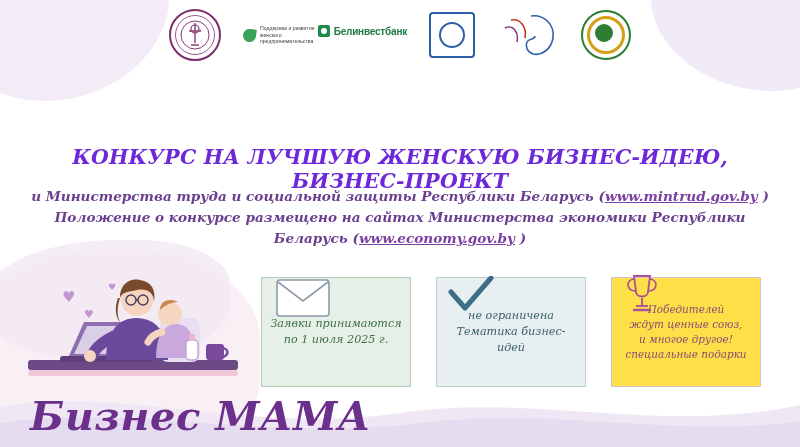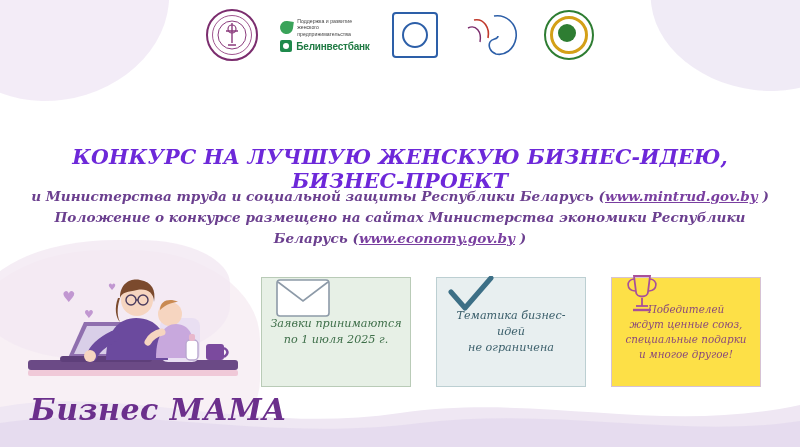--- a/index.html
+++ b/index.html
@@ -100,21 +100,20 @@
     content: "";
     position: absolute;
     left: 4px; top: 4px; right: 4px; bottom: 4px;
     border-radius: 50%;
     border: 1px solid #a0568f;
   }
 
   
   .logo-belinvest {
     display: flex;
-    flex-direction: column;
     align-items: flex-start;
     gap: 3px;
   }
   .belinvest-top {
     display: flex;
     align-items: center;
     gap: 4px;
   }
   .belinvest-leaf {
     width: 13px;
@@ -334,21 +333,21 @@
   }
 
   
   .wordmark {
     position: absolute;
     left: 30px;
     top: 392px;
     font-family: "DejaVu Serif", serif;
     font-style: italic;
     font-weight: bold;
-    font-size: 30px;
+    font-size: 40px;
     color: #6b2f8c;
     letter-spacing: .5px;
   }
 
   
   .heart {
     position: absolute;
     color: #b07cc6;
     font-size: 13px;
     opacity: .75;
@@ -467,34 +466,34 @@
       <span class="ln">по 1 июля 2025 г.</span>
     </span>
   </div>
   <svg class="icon-envelope" viewBox="0 0 54 38">
     <rect x="1" y="1" width="52" height="36" rx="3" fill="#ffffff" stroke="#8d9aa8" stroke-width="1.6"></rect>
     <path d="M2 3 L27 22 L52 3" fill="none" stroke="#8d9aa8" stroke-width="1.6"></path>
   </svg>
 
   <div class="card card-2">
     <span class="lines">
+      <span class="ln">не ограничена</span>
       <span class="ln">Тематика бизнес-идей</span>
-      <span class="ln">не ограничена</span>
     </span>
   </div>
   <svg class="icon-check" viewBox="0 0 46 40">
     <path d="M3 16 L17 32 L43 2" fill="none" stroke="#3c6f86" stroke-width="5" stroke-linecap="round" stroke-linejoin="round"></path>
   </svg>
 
   <div class="card card-3">
     <span class="lines">
       <span class="ln">Победителей</span>
       <span class="ln">ждут ценные союз,</span>
+      <span class="ln">и многое другое!</span>
       <span class="ln">специальные подарки</span>
-      <span class="ln">и многое другое!</span>
     </span>
   </div>
   <svg class="icon-trophy" viewBox="0 0 40 44">
     <path d="M12 4 L28 4 L26 20 C26 26 14 26 14 20 Z" fill="none" stroke="#a8509a" stroke-width="1.8"></path>
     <path d="M12 7 C4 8 4 18 13 19" fill="none" stroke="#a8509a" stroke-width="1.6"></path>
     <path d="M28 7 C36 8 36 18 27 19" fill="none" stroke="#a8509a" stroke-width="1.6"></path>
     <path d="M20 26 L20 34" stroke="#a8509a" stroke-width="1.8"></path>
     <path d="M11 38 L29 38" stroke="#a8509a" stroke-width="2.4"></path>
     <path d="M14 34 L26 34" stroke="#a8509a" stroke-width="1.8"></path>
   </svg>

